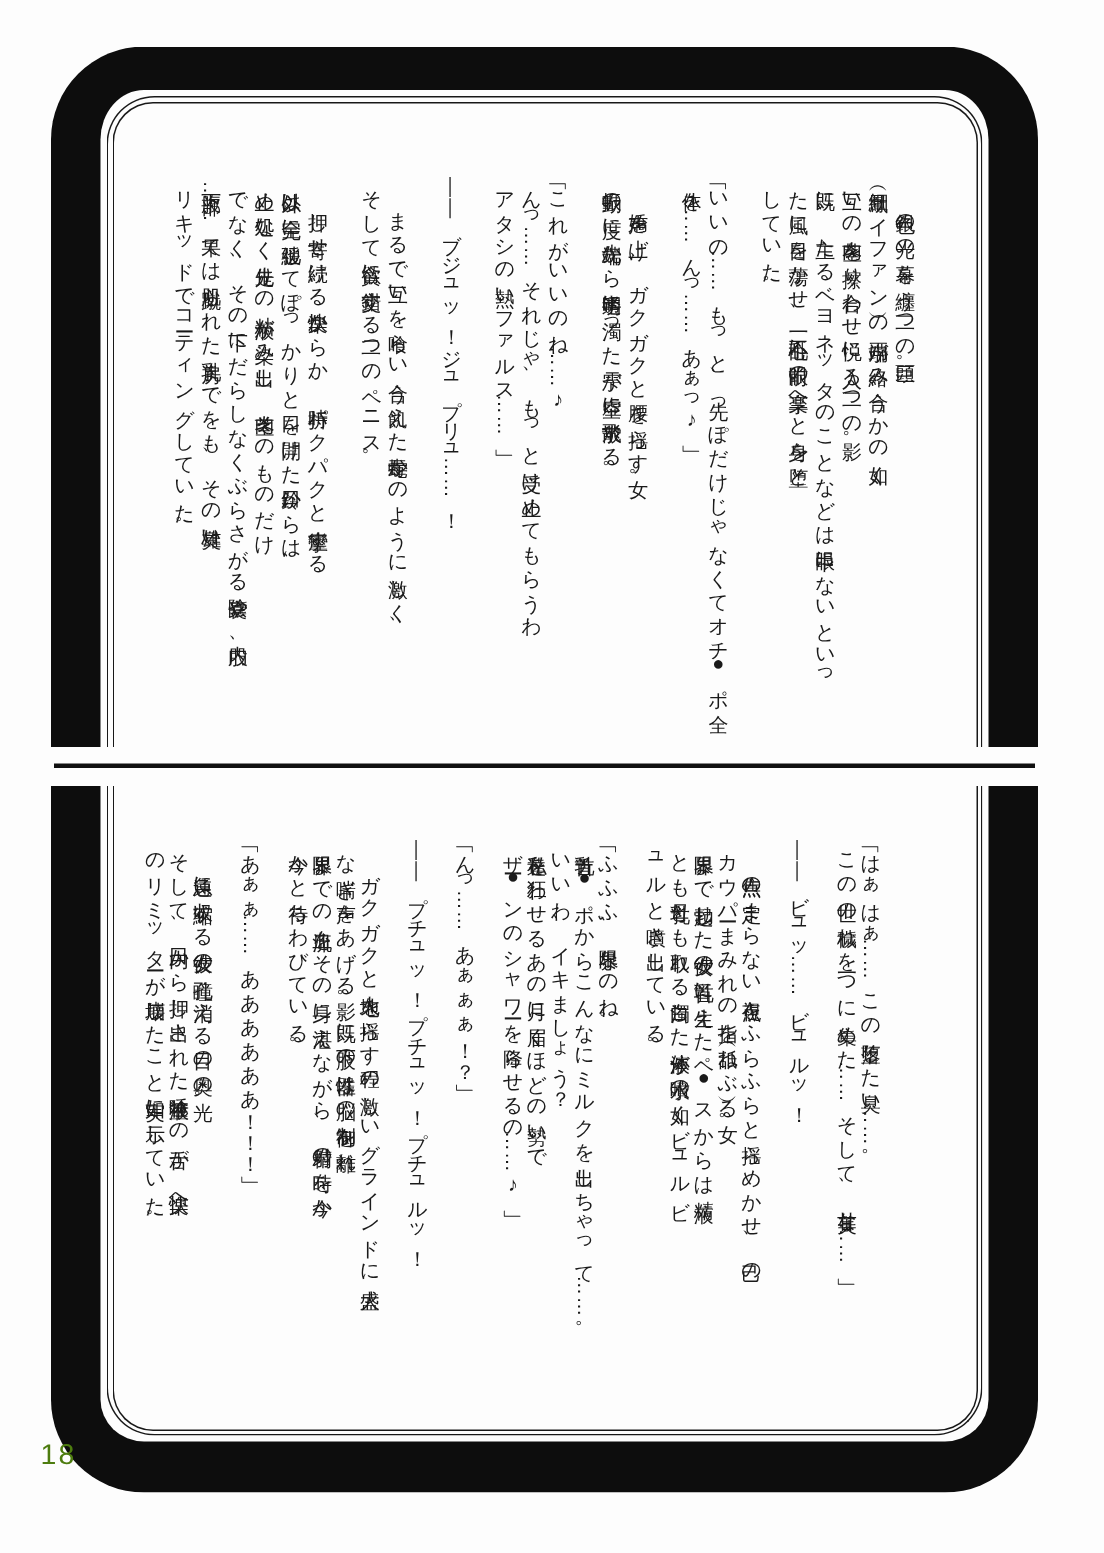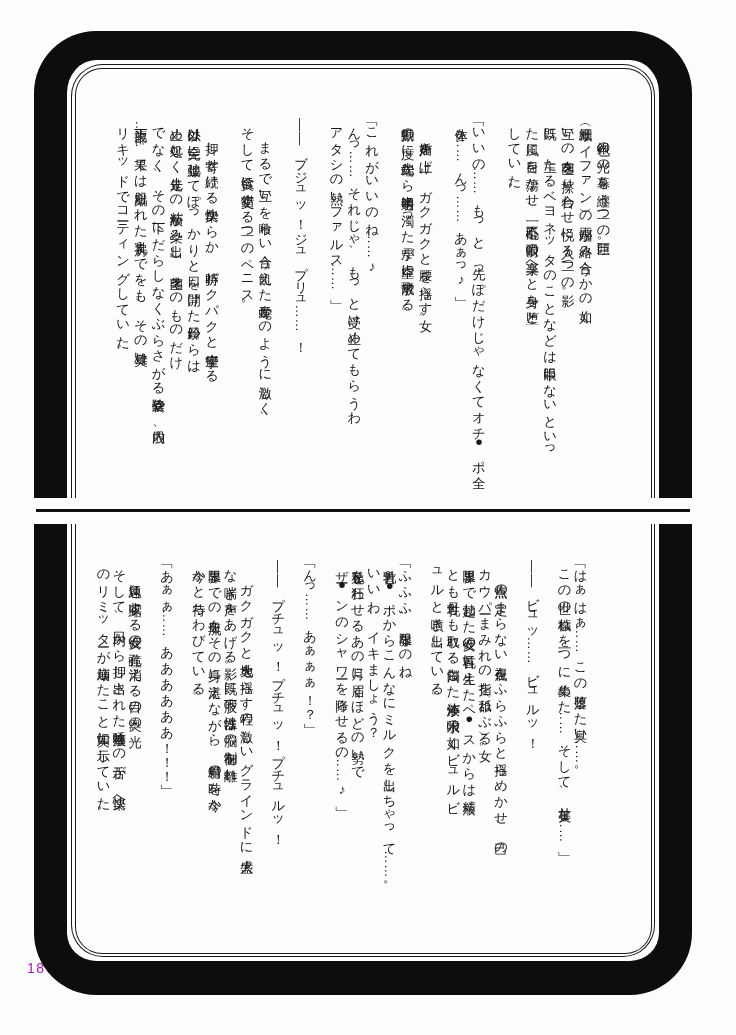--- a/index.html
+++ b/index.html
@@ -56,21 +56,21 @@
   .text-top{top:118px;right:124px;height:368px;}
   .text-top p{line-height:17.8px;}
   .text-top .para + .para{margin-block-start:17.8px;}
   .text-bottom{top:560px;right:148px;height:368px;}
   .text-bottom p{line-height:15.9px;}
   .text-bottom .para + .para{margin-block-start:15.9px;}
   .vtext p.indent{text-indent:14.2px;}
 
   .page-number{
     position:absolute;left:27px;top:960px;
-    font-size:14px;letter-spacing:1.5px;color:#a21caf;
+    font-size:19px;letter-spacing:1.5px;color:#4d7c0f;
   }
 </style>
 </head>
 <body>
 
 <div class="page">
 
   <div class="panel panel-top">
     <div class="inner-line line-a">
       <div class="inner-line line-b"></div>

